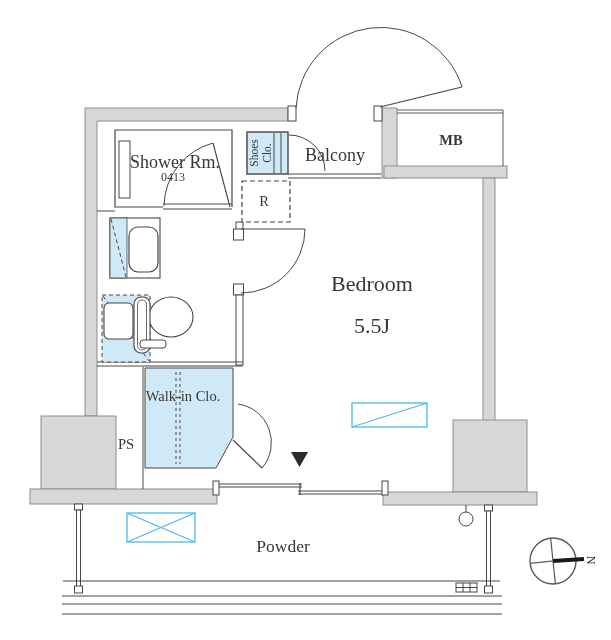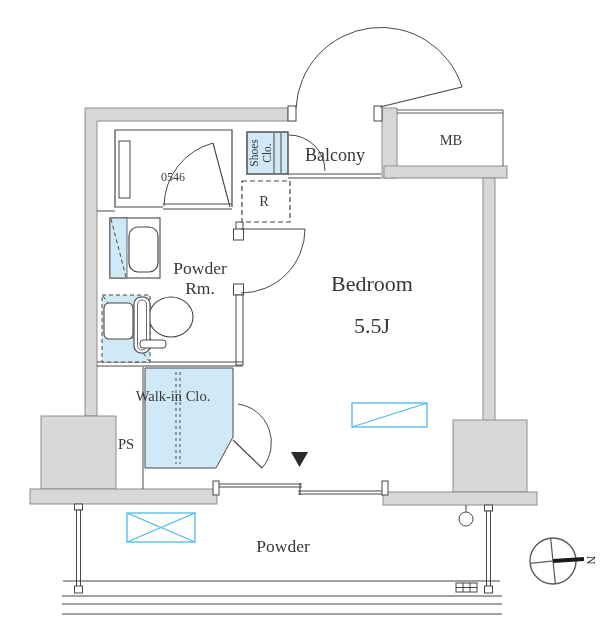--- a/index.html
+++ b/index.html
@@ -160,25 +160,25 @@
   </g>
 
   <g>
     <circle cx="553" cy="561" r="23" fill="none" stroke="#5a5a5a" stroke-width="1.4"></circle>
     <line x1="530.1" y1="563.4" x2="575.9" y2="558.6" stroke="#5a5a5a" stroke-width="1.2"></line>
     <line x1="550.6" y1="538.1" x2="555.4" y2="583.9" stroke="#5a5a5a" stroke-width="1.2"></line>
     <line x1="553" y1="561" x2="584" y2="559" stroke="#1a1a1a" stroke-width="4"></line>
   </g>
 </svg>
 
-  <span class="lbl f-small" style="left:173px;top:178px;">0546</span>
+  <span class="lbl f-room" style="left:175px;top:162px;">Shower Rm.</span>
+  <span class="lbl f-small" style="left:173px;top:178px;">0413</span>
   <span class="lbl rot-ccw wrap f-tiny" style="left:261px;top:153px;width:46px;">Shoes Clo.</span>
   <span class="lbl f-room" style="left:335px;top:155px;">Balcony</span>
-  <span class="lbl f-med" style="left:451px;top:140px;">MB</span>
+  <span class="lbl f-med" style="left:451px;top:140px;font-weight:bold;">MB</span>
   <span class="lbl f-med" style="left:264px;top:201px;">R</span>
-  <span class="lbl wrap" style="left:200px;top:278px;width:64px;font-size:17.5px;">Powder Rm.</span>
   <span class="lbl f-big" style="left:372px;top:284px;">Bedroom</span>
   <span class="lbl f-big" style="left:372px;top:326px;">5.5J</span>
-  <span class="lbl f-med" style="left:173px;top:396px;">Walk-in Clo.</span>
+  <span class="lbl f-med" style="left:183px;top:396px;">Walk-in Clo.</span>
   <span class="lbl f-med" style="left:126px;top:444px;">PS</span>
   <span class="lbl" style="left:283px;top:546px;font-size:17.5px;">Powder</span>
   <span class="lbl rot-cw f-small" style="left:590px;top:560px;">N</span>
 </div>
 
 </body></html>

